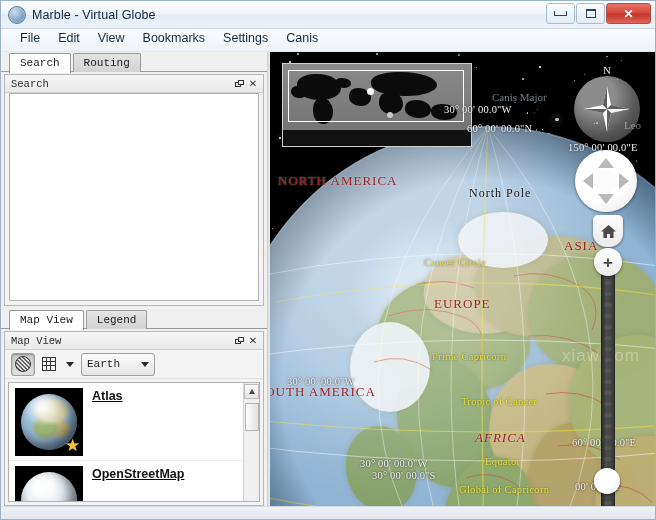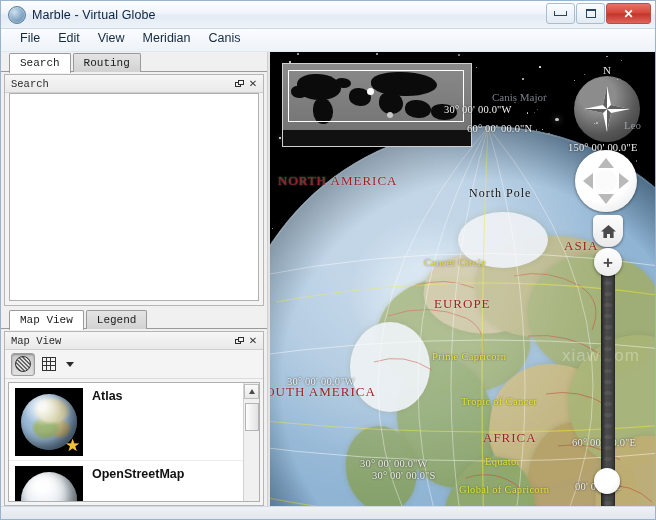--- a/index.html
+++ b/index.html
@@ -150,21 +150,21 @@
   .thumb.osm .ball{
     background:
       radial-gradient(circle at 38% 22%, rgba(255,255,255,.95) 0 12%, rgba(255,255,255,0) 44%),
       radial-gradient(circle at 45% 38%, #e8eef3 0 40%, #b9cbd9 75%, #8fa9bd 100%);
   }
   .star{
     position:absolute;right:2px;bottom:2px;width:17px;height:17px;
     color:#f2c13c;font-size:17px;line-height:17px;text-align:center;
     text-shadow:0 0 1px #8a6d12;
   }
-  .mi-text{flex:1 1 auto;min-width:0;padding-top:1px;}
+  .mi-text{flex:1 1 auto;min-width:0;padding-top:1px;text-decoration:underline;}
   .mi-title{font-size:12.5px;font-weight:bold;color:#111;line-height:15px;}
   .mi-desc{font-size:12px;font-style:italic;color:#2a2a2a;line-height:15px;margin-top:6px;}
   .vscroll{
     width:15px;flex:0 0 15px;background:#f0f0f0;border-left:1px solid #d2d2d2;
     display:flex;flex-direction:column;align-items:center;
   }
   .vs-up{width:13px;height:13px;display:flex;align-items:center;justify-content:center;
          border:1px solid #bdbdbd;background:linear-gradient(#fafafa,#e6e6e6);margin-top:1px;}
   .vs-up b{width:0;height:0;border-left:3.5px solid transparent;border-right:3.5px solid transparent;
            border-bottom:5px solid #4a4a4a;display:block;}
@@ -291,21 +291,22 @@
           <span class="glyph-max"></span>
         </div>
       <div class="wbtn close">✕</div>
     </div>
   </div>
 
   <div class="menubar">
     <div class="menu-item">File</div>
     <div class="menu-item">Edit</div>
     <div class="menu-item">View</div>
-    <div class="menu-item">Meridian</div>
+    <div class="menu-item">Bookmarks</div>
+    <div class="menu-item">Settings</div>
     <div class="menu-item">Canis</div>
   </div>
 
   <div class="bodyrow">
 
     <div class="leftpanel">
 
       <div class="tabstrip">
         <div class="tab active">Search</div>
         <div class="tab">Routing</div>
@@ -343,20 +344,24 @@
         </div>
 
         <div class="mv-toolbar">
           <div class="tbtn pressed">
             <span class="globe-glyph"></span>
           </div>
           <div class="plain-btn">
             <span class="grid-glyph"></span>
           </div>
           <div class="plain-btn" style="width:14px;">
+            <span class="caret"></span>
+          </div>
+          <div class="combo">
+            <span>Earth</span>
             <span class="caret"></span>
           </div>
         </div>
 
         <div class="maplist">
           <div class="maplist-inner">
 
             <div class="mapitem">
               <div class="thumb">
                 <div class="ball"></div>
@@ -670,21 +675,21 @@
         <div class="mm-bot"></div>
         <div class="mm-box"></div>
         <div class="mm-dot" style="left:84px;top:24px;"></div>
         <div class="mm-dot grey" style="left:104px;top:48px;"></div>
       </div>
 
       <div id="geo-labels">
           <div class="geo-label lbl-continent" style="left: 8px; top: 121px;">NORTH  AMERICA</div>
           <div class="geo-label lbl-continent" style="left: -13px; top: 332px;">SOUTH  AMERICA</div>
           <div class="geo-label lbl-continent" style="left: 164px; top: 244px;">EUROPE</div>
-          <div class="geo-label lbl-continent" style="left: 213px; top: 378px;">AFRICA</div>
+          <div class="geo-label lbl-continent" style="left: 205px; top: 378px; font-style: italic;">AFRICA</div>
           <div class="geo-label lbl-continent" style="left: 294px; top: 186px;">ASIA</div>
           <div class="geo-label lbl-place" style="left: 199px; top: 134px;">North Pole</div>
           <div class="geo-label lbl-circle" style="left: 154px; top: 205px;">Cancer Circle</div>
           <div class="geo-label lbl-circle" style="left: 162px; top: 299px;">Prime Capricorn</div>
           <div class="geo-label lbl-circle" style="left: 191px; top: 344px;">Tropic of Cancer</div>
           <div class="geo-label lbl-circle" style="left: 215px; top: 404px;">Equator</div>
           <div class="geo-label lbl-circle" style="left: 189px; top: 432px;">Global of Capricorn</div>
           <div class="geo-label lbl-coord" style="left: 174px; top: 52px;">30° 00' 00.0"W</div>
           <div class="geo-label lbl-coord" style="left: 197px; top: 71px;">60° 00' 00.0"N</div>
           <div class="geo-label lbl-coord" style="left: 298px; top: 90px;">150° 00' 00.0"E</div>

